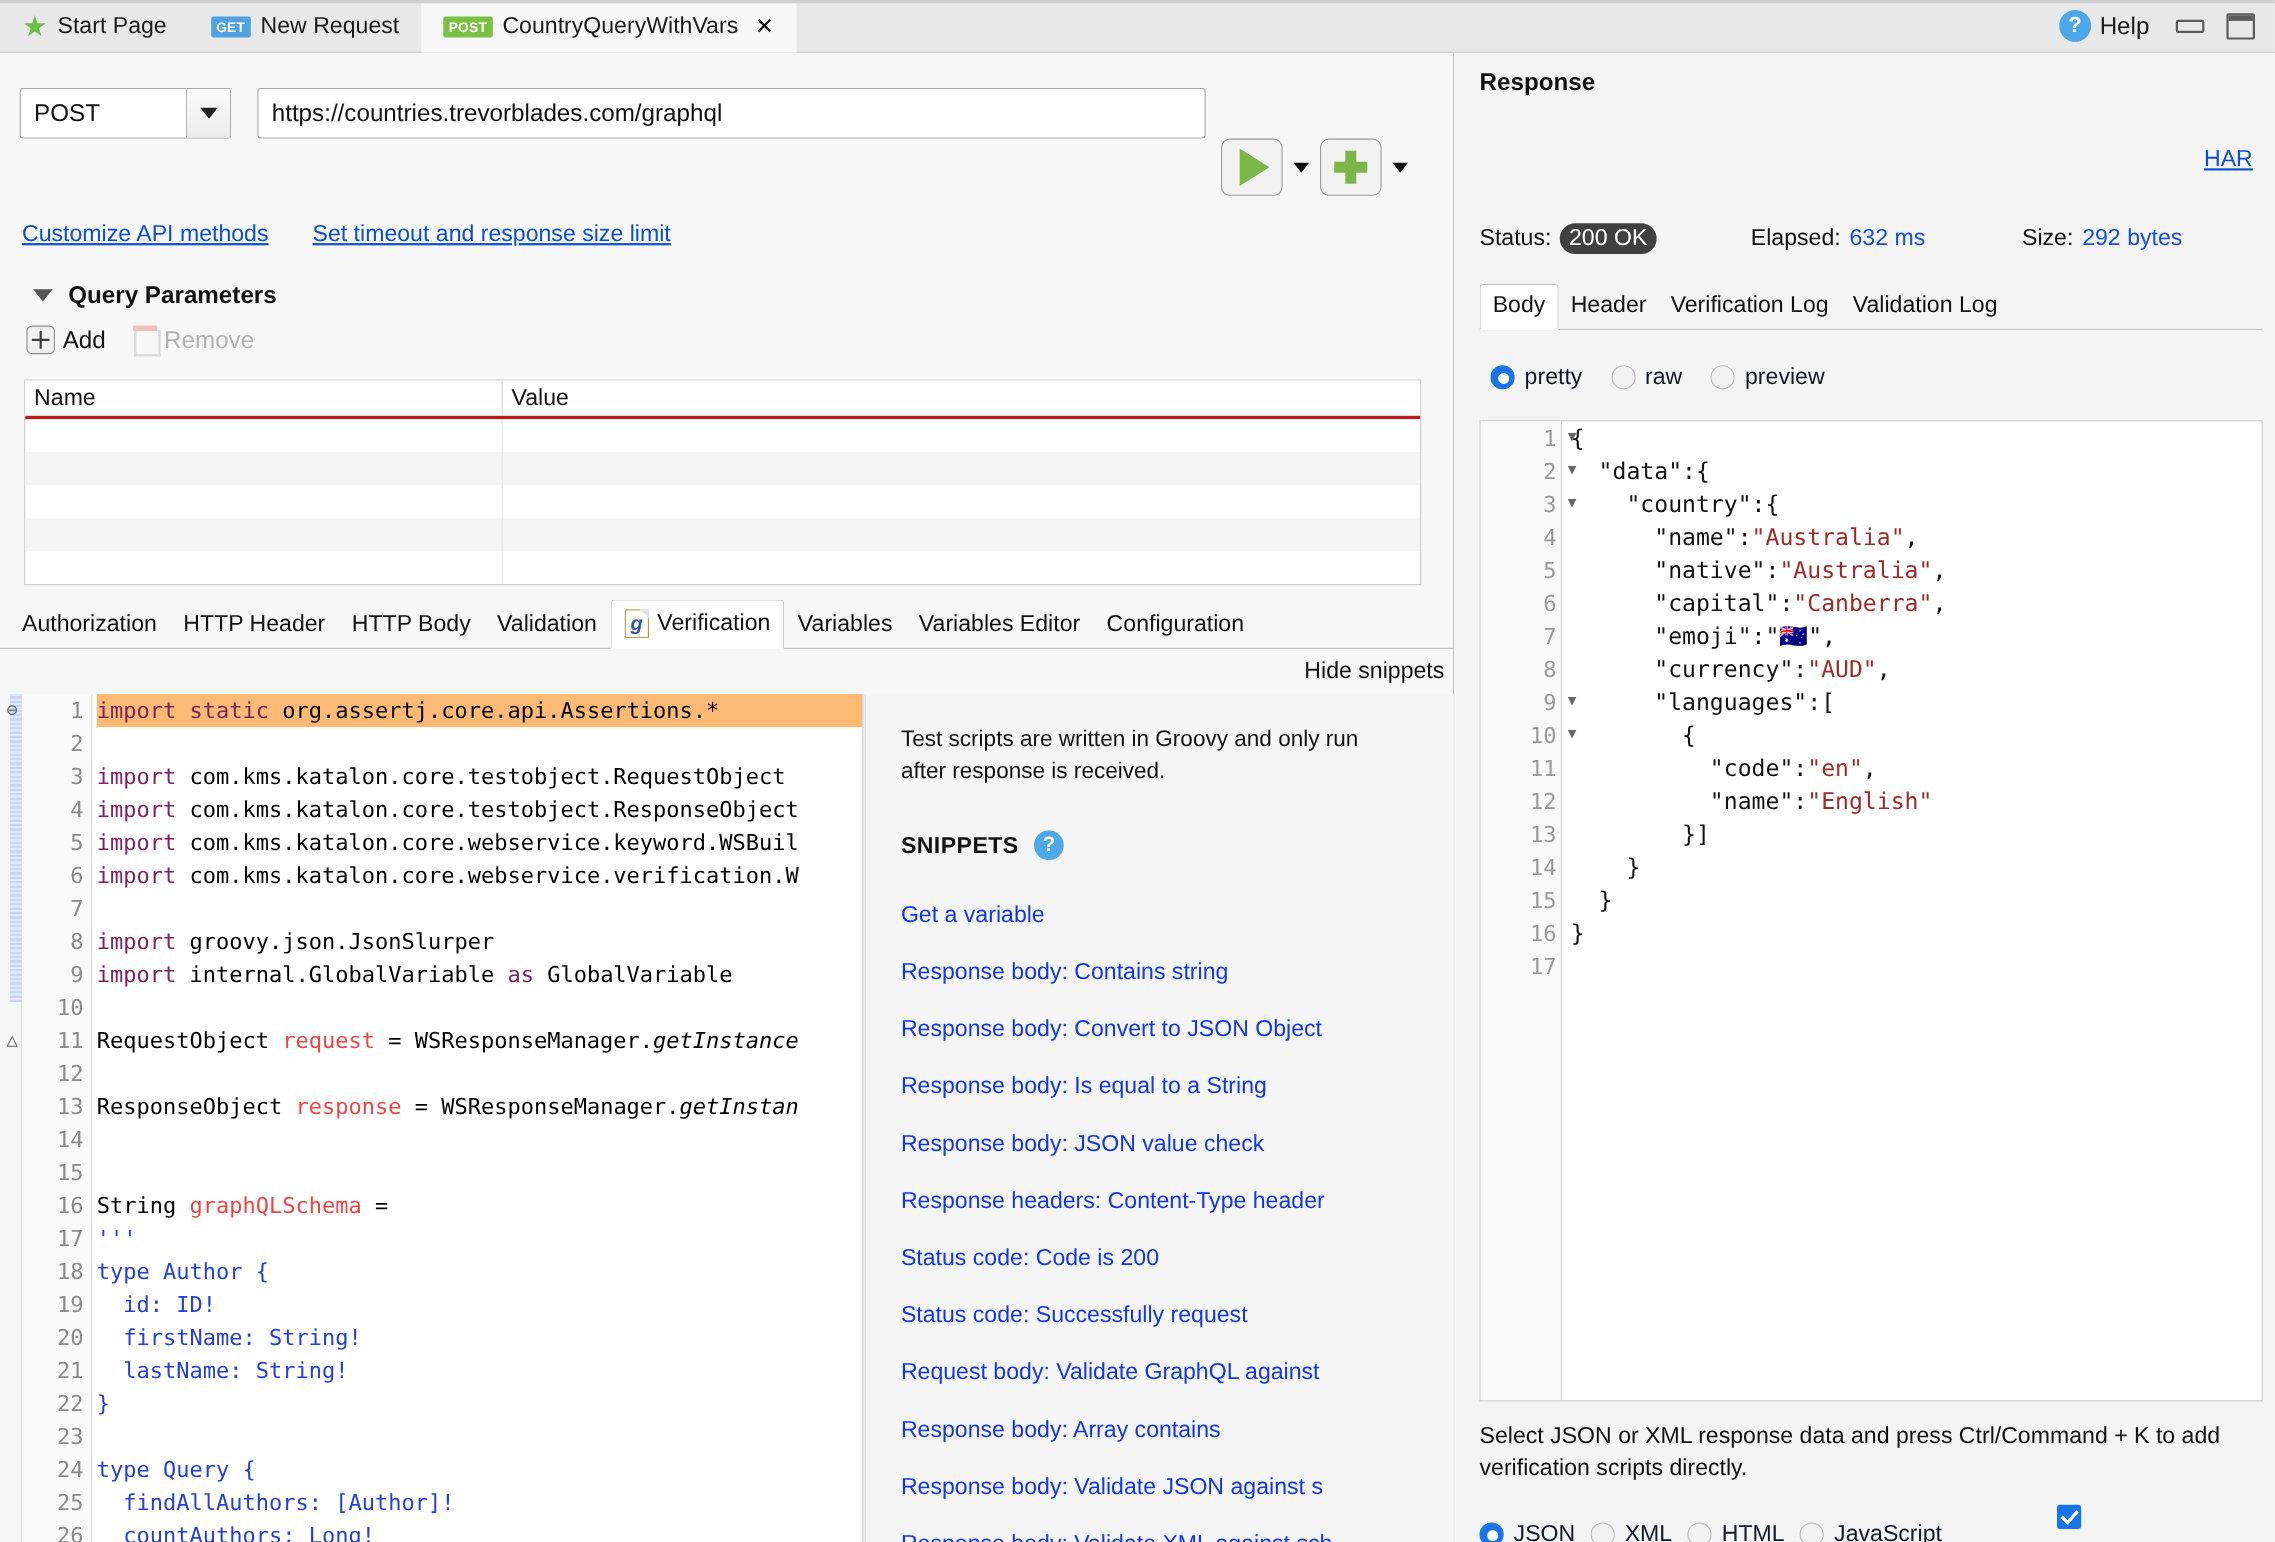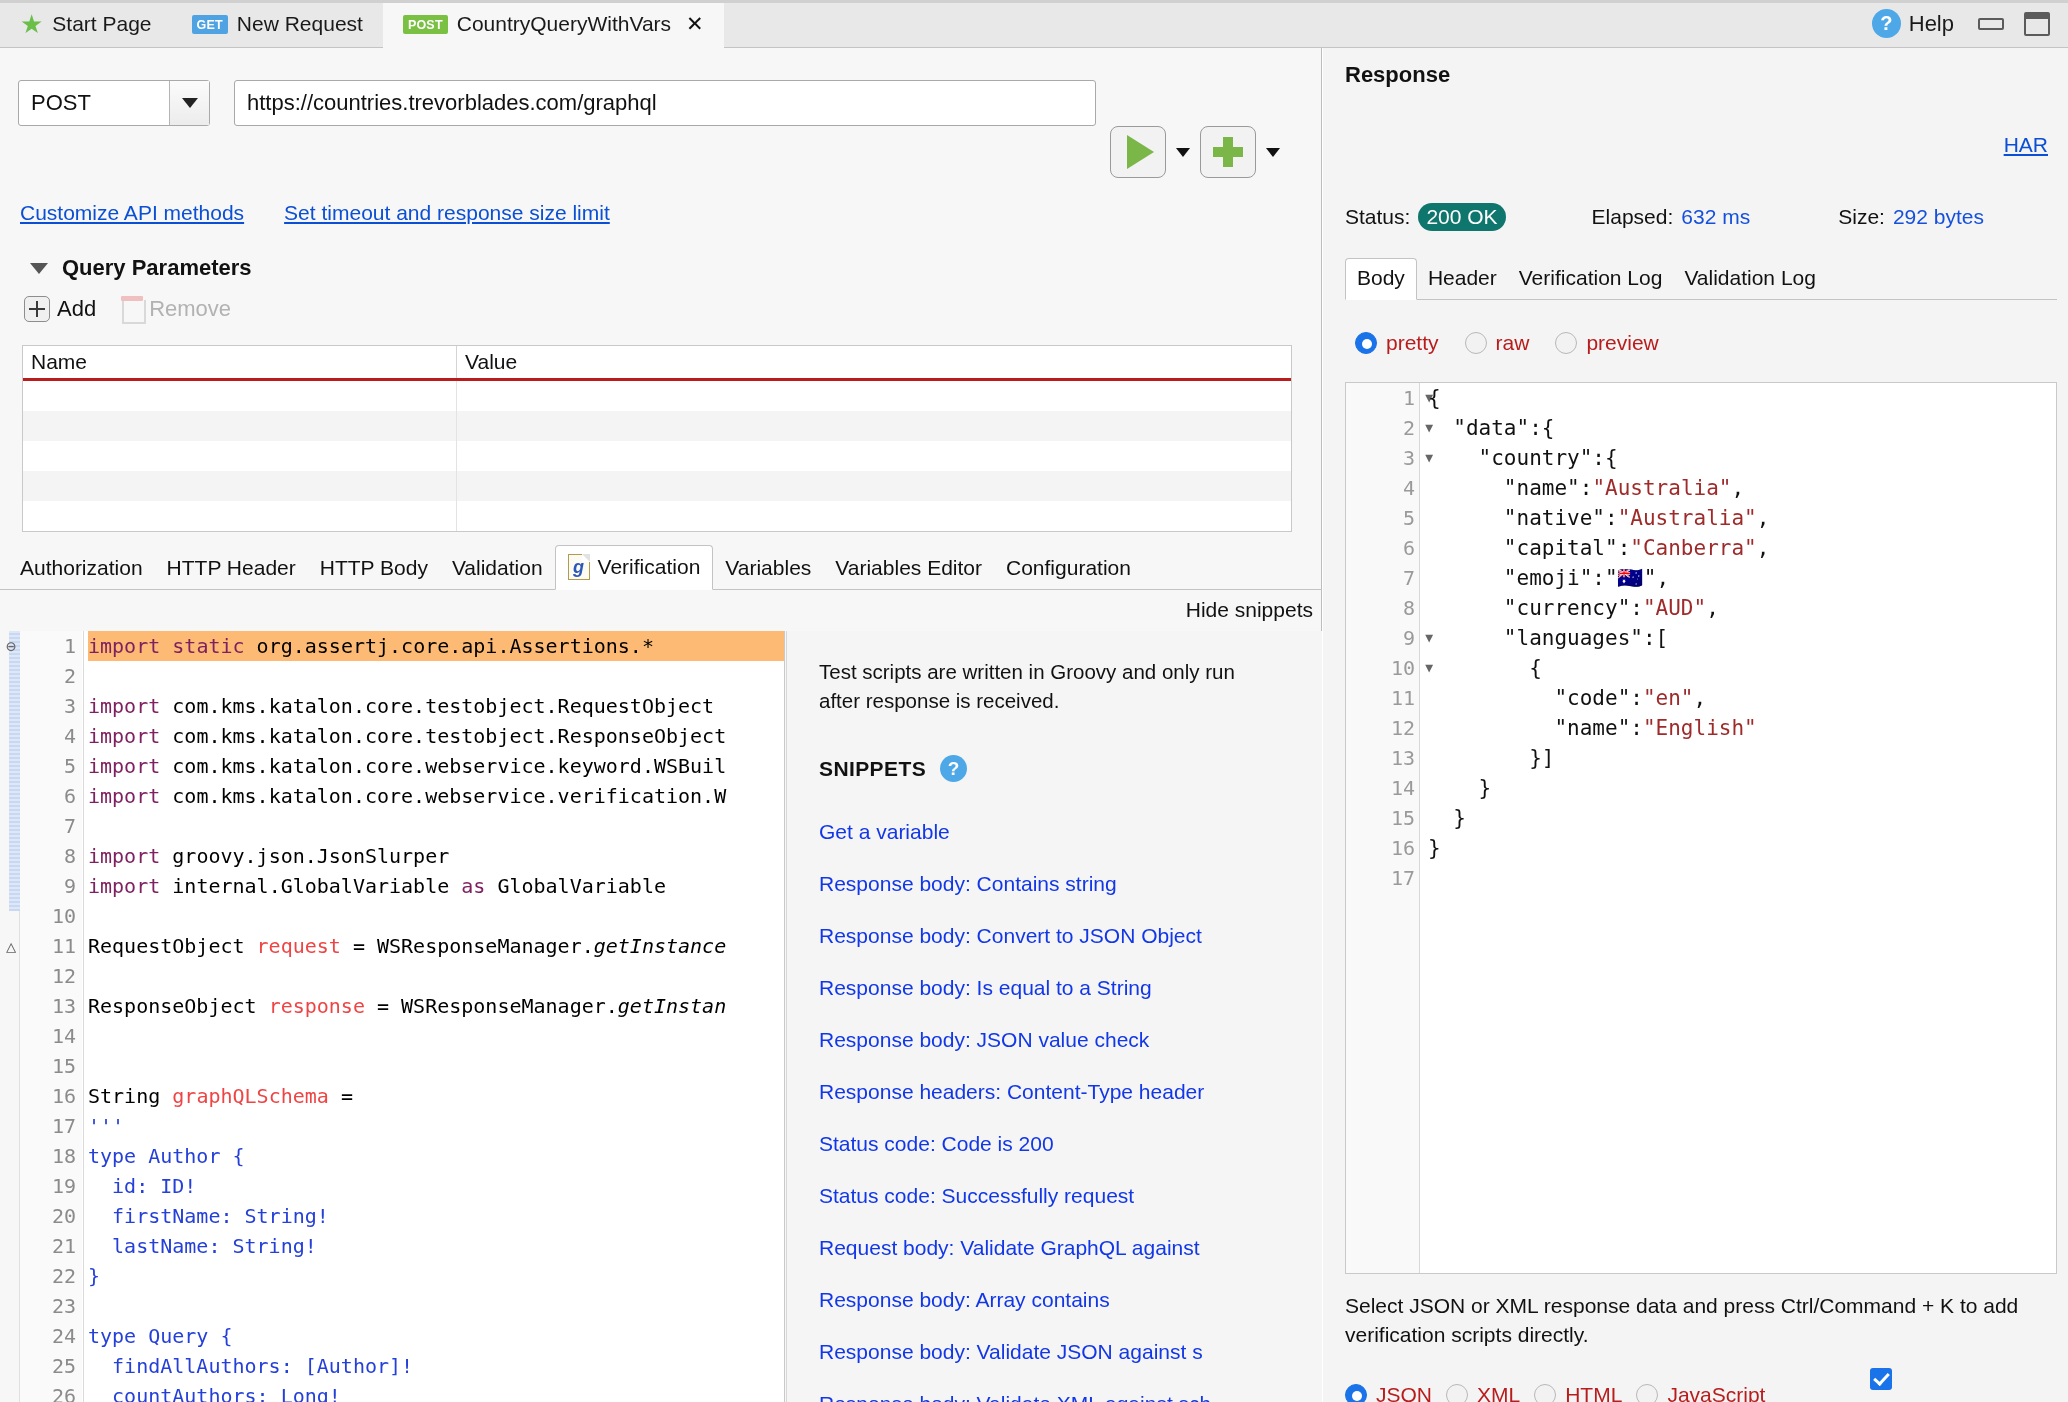--- a/index.html
+++ b/index.html
@@ -215,36 +215,36 @@
   .snip-item {
     font-size: 21px; color: #1137e8; height: 52px; line-height: 52px;
     white-space: nowrap; cursor: pointer;
   }
 
   
   .resp-title { position: absolute; left: 22px; top: 14px; font-size: 22px; font-weight: bold; color: #111; }
   .har-link { position: absolute; right: 20px; top: 85px; font-size: 21px; color: #0b4fd4; text-decoration: underline; }
   .resp-meta { position: absolute; left: 22px; top: 155px; display: flex; align-items: center; font-size: 21px; color:#111;}
   .meta-lbl { color: #111; }
-  .status-pill { background:#0f766e; color:#fff; padding: 2px 8px; margin-left: 8px; border-radius: 14px; }
+  .status-pill { background:#404040; color:#fff; padding: 2px 8px; margin-left: 8px; border-radius: 14px; }
   .meta-val { color:#1550dd; margin-left: 8px; }
   .gap1 { width: 86px; } .gap2 { width: 88px; }
 
   .resp-tabs {
     position: absolute; left: 22px; top: 210px; width: 712px; height: 42px;
     display:flex; align-items:flex-end; border-bottom: 1px solid #c3c3c3;
   }
   .rtab { font-size: 21px; color: #111; padding: 7px 11px 9px 11px; white-space: nowrap;}
   .rtab.active {
     background:#fff; border:1px solid #c3c3c3; border-bottom:1px solid #fff;
     border-top-left-radius:4px;border-top-right-radius:4px; margin-bottom:-1px;
   }
 
   .radio-row { position: absolute; left: 32px; top: 283px; display:flex; align-items:center; gap: 12px;}
-  .rb { display:flex; align-items:center; gap:9px; font-size:21px; color:#b91c1c; margin-right: 14px;}
+  .rb { display:flex; align-items:center; gap:9px; font-size:21px; color:#0f172a; margin-right: 14px;}
   .circ { width:22px;height:22px;border-radius:50%;border:1px solid #b8b8b8;background:#f2f2f2; }
   .circ.on { background:#1a73e8; border-color:#1a73e8; position:relative; }
   .circ.on::after{content:"";position:absolute;left:6px;top:6px;width:10px;height:10px;border-radius:50%;background:#fff;}
   .chk { width:22px;height:22px;border-radius:3px;background:#1a73e8;position:relative;}
   .chk::after{content:"";position:absolute;left:7px;top:2px;width:6px;height:12px;border:solid #fff;border-width:0 3px 3px 0;transform:rotate(42deg);}
 
   .json-box {
     position: absolute; left: 22px; top: 334px; width: 712px; height: 892px;
     background: #fff; border: 1px solid #c9c9c9; overflow: hidden;
   }

